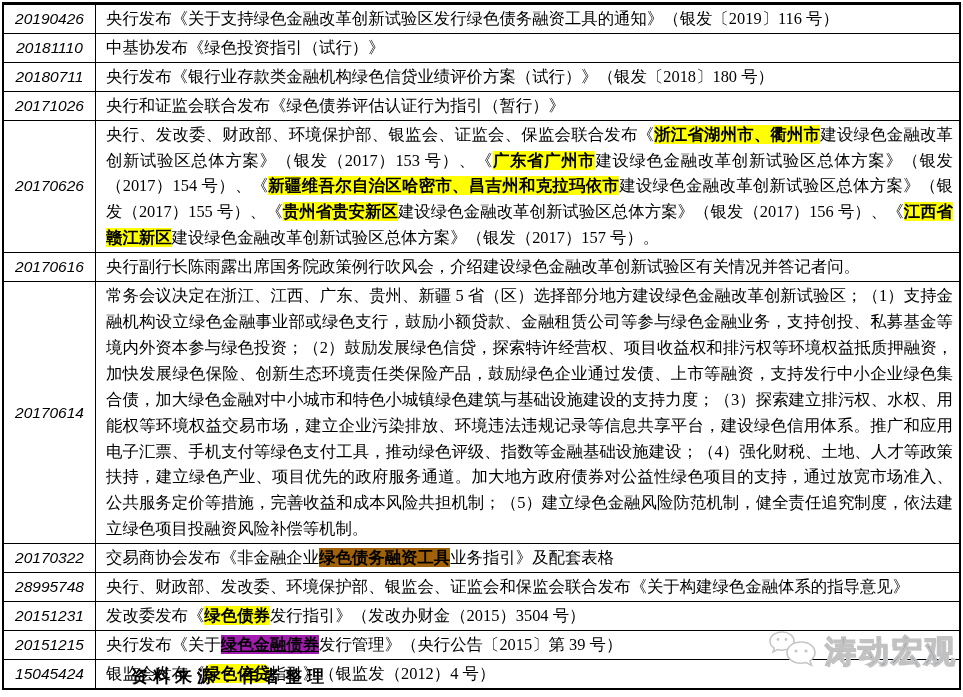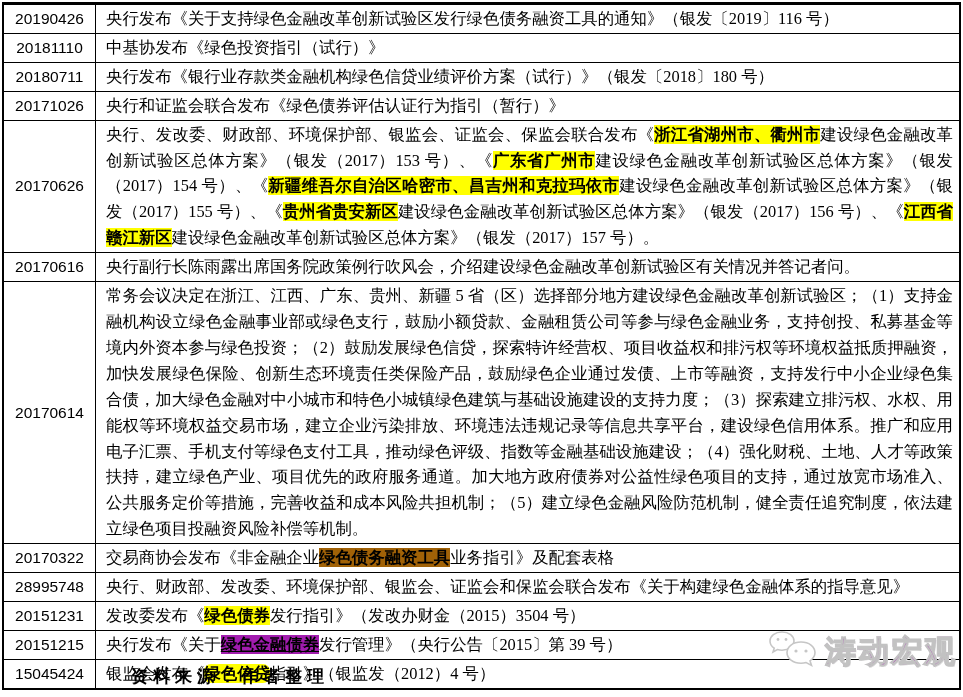--- a/index.html
+++ b/index.html
@@ -30,20 +30,21 @@
     border: 1px solid #000000;
     vertical-align: middle;
   }
   td.date-cell {
     width: 91px;
     text-align: center;
     font-family: "Liberation Sans", sans-serif;
     font-size: 15.5px;
     padding: 2px 0;
     white-space: nowrap;
+    font-style: italic;
   }
   td.content-cell {
     font-family: "Liberation Serif", serif;
     font-size: 16.4px;
     line-height: 25.9px;
     padding: 1px 6px 1px 10px;
     text-align: justify;
   }
   td.content-cell .hl {
     font-weight: bold;
@@ -65,21 +66,21 @@
     align-items: center;
     gap: 5px;
     pointer-events: none;
   }
   .wm-icon svg { display: block; }
   .wm-text {
     font-family: "Liberation Sans", sans-serif;
     font-weight: bold;
     font-size: 31px;
     letter-spacing: 2px;
-    color: #a21caf;
+    color: #0c4a6e;
     -webkit-text-stroke: 1.2px #c2c2c2;
     text-shadow: 1px 1px 0 #d9d9d9;
   }
 </style>
 </head>
 <body>
 
 <table class="policy-table">
   <tbody id="table-body">
       <tr>

